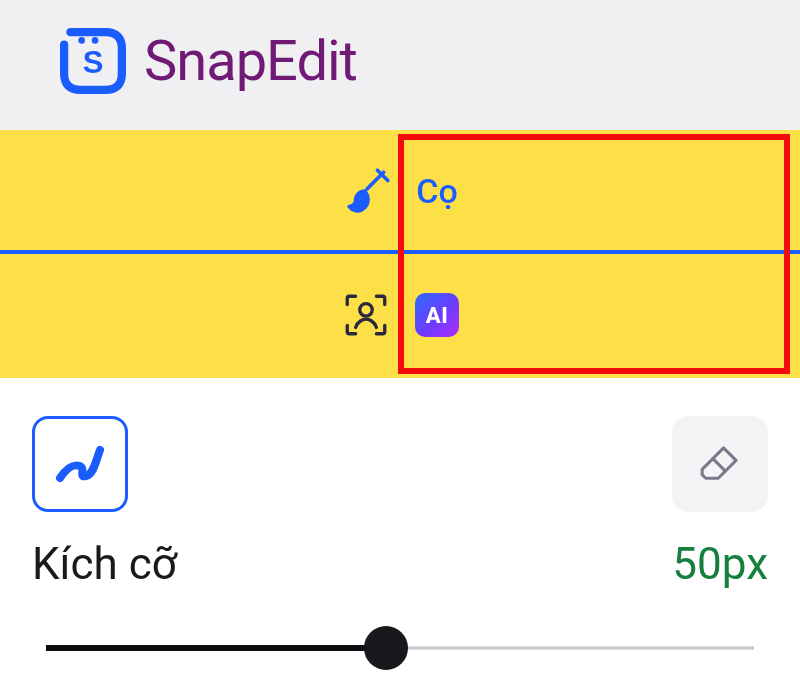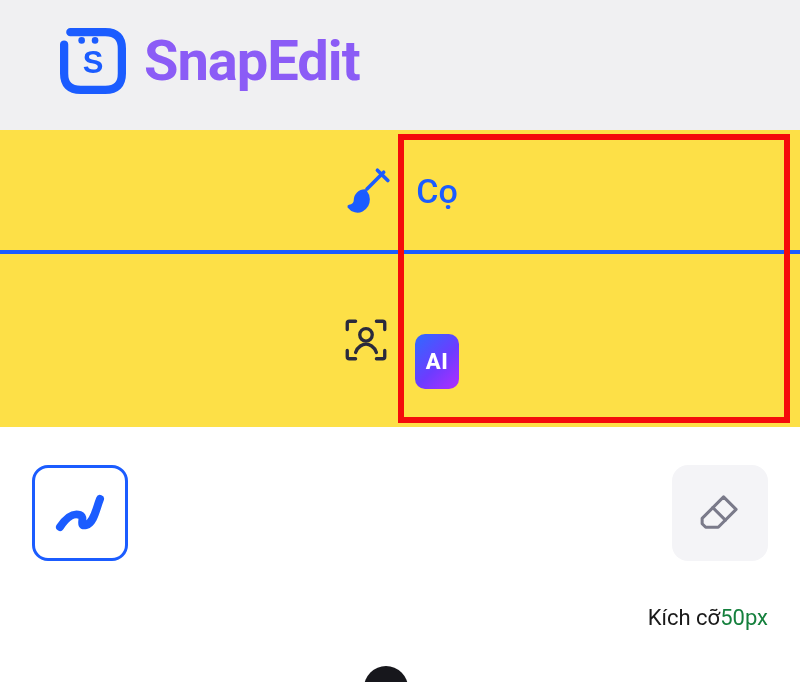--- a/index.html
+++ b/index.html
@@ -14,22 +14,22 @@
     }
     .logo-mark {
       width: 66px;
       height: 66px;
       display: inline-flex;
       align-items: center;
       justify-content: center;
     }
     .brand-name {
       font-size: 56px;
-      font-weight: 700;
-      color: #8b5cf6;
+      font-weight: 400;
+      color: #701a75;
       letter-spacing: -1px;
     }
 
     .tabs {
       position: relative;
       display: flex;
       width: 100%;
       background: #fde047;
       border-bottom: 0;
       flex-direction: column;
@@ -51,31 +51,30 @@
     .tab.active::after {
       content: "";
       position: absolute;
       left: 0; right: 0; bottom: 0;
       height: 4px;
       background: #1b5cff;
     }
     .tab .tab-icon { display: inline-flex; width: 50px; height: 50px; align-items: center; justify-content: center; }
     .tab .ai-badge {
       width: 44px;
-      height: 55px;
+      height: 44px;
       border-radius: 10px;
       background: linear-gradient(135deg, #2e6bff 0%, #6c3cff 55%, #b02eff 100%);
       color: #fff;
       font-weight: 800;
       font-size: 22px;
       display: inline-flex;
       align-items: center;
       justify-content: center;
       letter-spacing: 0.5px;
-      margin-top: 44px;
     }
     .tabs .red-box {
       position: absolute;
       top: 4px;
       left: 398px;
       right: 10px;
       bottom: 4px;
       border: 6px solid #f40b0b;
       pointer-events: none;
     }
@@ -97,24 +96,24 @@
       justify-content: center;
       cursor: pointer;
       background: #fff;
     }
     .tool-btn.active { border: 3px solid #1b5cff; }
     .tool-btn.soft { background: #f4f4f7; }
     .tool-btn .tool-icon { width: 56px; height: 56px; display: inline-flex; align-items: center; justify-content: center; }
 
     .size-row {
       display: flex;
-      justify-content: flex-end;
-      align-items: center;
-      margin-top: 44px;
-      font-size: 22px;
+      justify-content: space-between;
+      align-items: center;
+      margin-top: 26px;
+      font-size: 44px;
       color: #1a1a1a;
     }
     .size-value { color: #15803d; }
 
     .slider-wrap {
       position: relative;
       margin: 36px 14px 0;
       height: 44px;
     }
     .slider-track {

